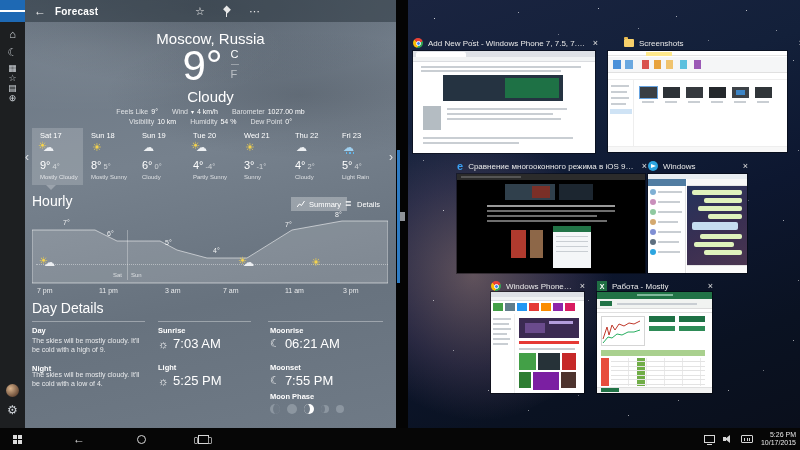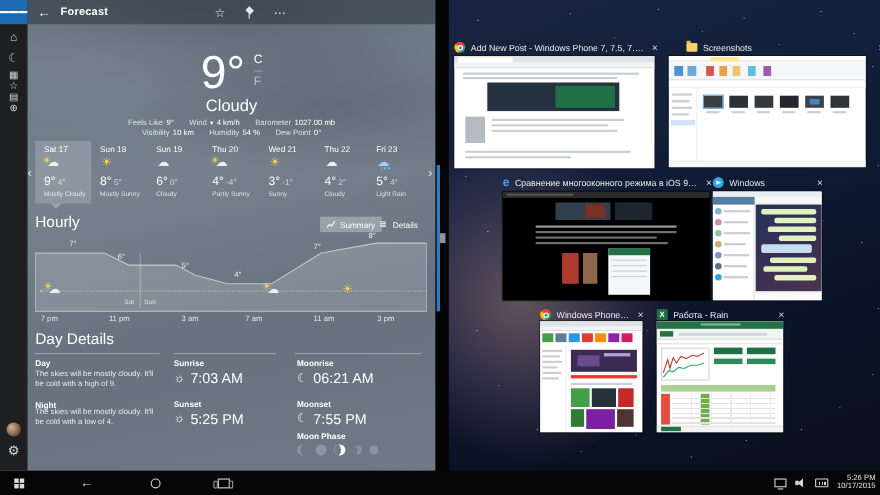--- a/index.html
+++ b/index.html
@@ -237,20 +237,21 @@
         <span id="hdr-icons">
           <span id="hdr-star">☆</span>
           <span id="hdr-pin">
               <b></b>
               <i></i>
             </span>
           <span id="hdr-more">⋯</span>
         </span>
       </div>
 
+      <div id="location">Moscow, Russia</div>
       <div id="temp-row">
         <span id="temp-big">9°</span>
         <span id="unit-col">
           <span id="unit-c">C</span>
           <span id="unit-f">F</span>
         </span>
       </div>
       <div id="condition">Cloudy</div>
 
       <div class="stats-row" id="stats1">
@@ -304,21 +305,21 @@
         </div>
         <div class="day-col" style="left:109px">
           <div class="d-name">Sun 19</div>
           <div class="d-icon">
               <span class="cloud only">☁</span>
             </div>
           <div class="d-temps"><span class="d-hi">6°</span><span class="d-lo">0°</span></div>
           <div class="d-cond">Cloudy</div>
         </div>
         <div class="day-col" style="left:160px">
-          <div class="d-name">Thu 20</div>
+          <div class="d-name">Tue 20</div>
           <div class="d-icon">
               <span class="sun">☀</span>
               <span class="cloud">☁</span>
             </div>
           <div class="d-temps"><span class="d-hi">4°</span><span class="d-lo">-4°</span></div>
           <div class="d-cond">Partly Sunny</div>
         </div>
         <div class="day-col" style="left:211px">
           <div class="d-name">Wed 21</div>
           <div class="d-icon">
@@ -398,21 +399,21 @@
       <div class="dd-h" style="left:7px;top:326px">Day</div>
       <div class="dd-p" style="left:7px;top:336px">The skies will be mostly cloudy. It'll be cold with a high of 9.</div>
       <div class="dd-h" style="left:7px;top:364px">Night</div>
       <div class="dd-p" style="left:7px;top:370px">The skies will be mostly cloudy. It'll be cold with a low of 4.</div>
 
       <div class="dd-h" style="left:133px;top:326px">Sunrise</div>
       <div class="dd-val" style="left:133px;top:336px">
         <span class="ic">☼</span>
         <span>7:03 AM</span>
       </div>
-      <div class="dd-h" style="left:133px;top:363px">Sunset</div>
+      <div class="dd-h" style="left:133px;top:363px">Light</div>
       <div class="dd-val" style="left:133px;top:373px">
         <span class="ic">☼</span>
         <span>5:25 PM</span>
       </div>
 
       <div class="dd-h" style="left:245px;top:326px">Moonrise</div>
       <div class="dd-val" style="left:245px;top:336px">
         <span class="ic">☾</span>
         <span>06:21 AM</span>
       </div>
@@ -596,21 +597,21 @@
       <div class="mm" style="left:28px;top:61px;width:17px;height:17px;background:#43a047"></div>
       <div class="mm" style="left:47px;top:61px;width:22px;height:17px;background:#263238"></div>
       <div class="mm" style="left:71px;top:61px;width:14px;height:17px;background:#c62828"></div>
       <div class="mm" style="left:28px;top:80px;width:12px;height:16px;background:#2e7d32"></div>
       <div class="mm" style="left:42px;top:80px;width:26px;height:18px;background:#7b1fa2"></div>
       <div class="mm" style="left:70px;top:80px;width:15px;height:16px;background:#4e342e"></div>
     </div>
 
     <div class="thumb-hdr" style="left:189px;top:280px;width:118px">
       <span class="ic-excel">X</span>
-      <span class="thumb-title">Работа - Rain</span>
+      <span class="thumb-title">Работа - Mostly</span>
       <span class="thumb-close">×</span>
     </div>
     <div class="thumb-body" style="left:189px;top:292px;width:115px;height:101px;background:#fff">
       <div class="mm" style="left:0;top:0;width:115px;height:7px;background:#217346"></div>
       <div class="mm" style="left:40px;top:2px;width:36px;height:2px;background:#7fb89a"></div>
       <div class="mm" style="left:0;top:7px;width:115px;height:10px;background:#f1f3f1;border-bottom:1px solid #dcdcdc"></div>
       <div class="mm" style="left:3px;top:9px;width:12px;height:5px;background:#217346"></div>
       <div class="mm gline" style="left:20px;top:11px;width:80px"></div>
       <div class="mm" style="left:0;top:17px;width:115px;height:4px;background:#fff;border-bottom:1px solid #e0e0e0"></div>
       <div class="mm" style="left:4px;top:24px;width:44px;height:30px;border:1px solid #d5d5d5;background:#fff"></div>

